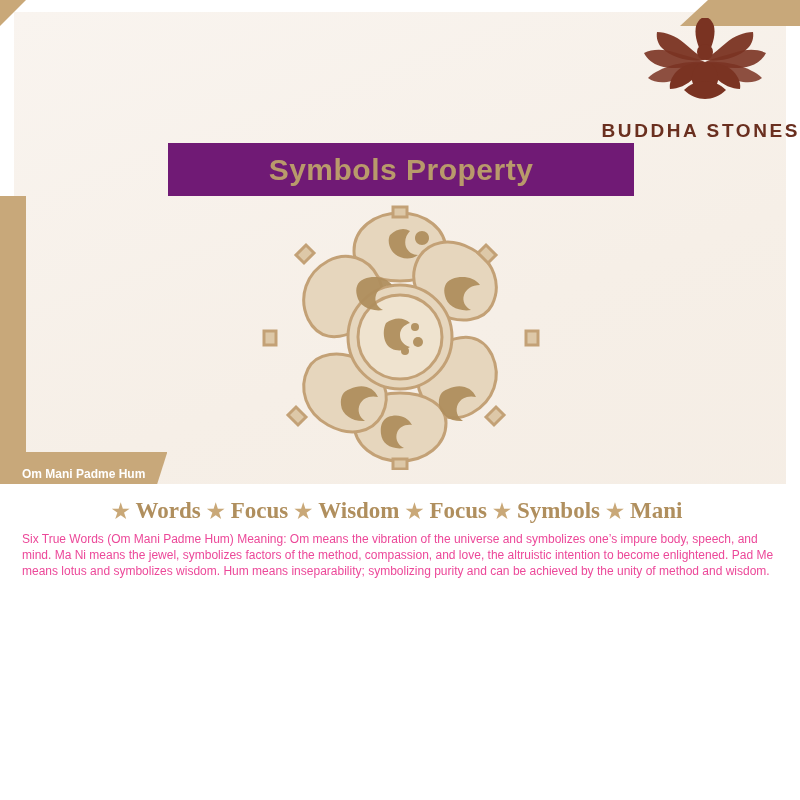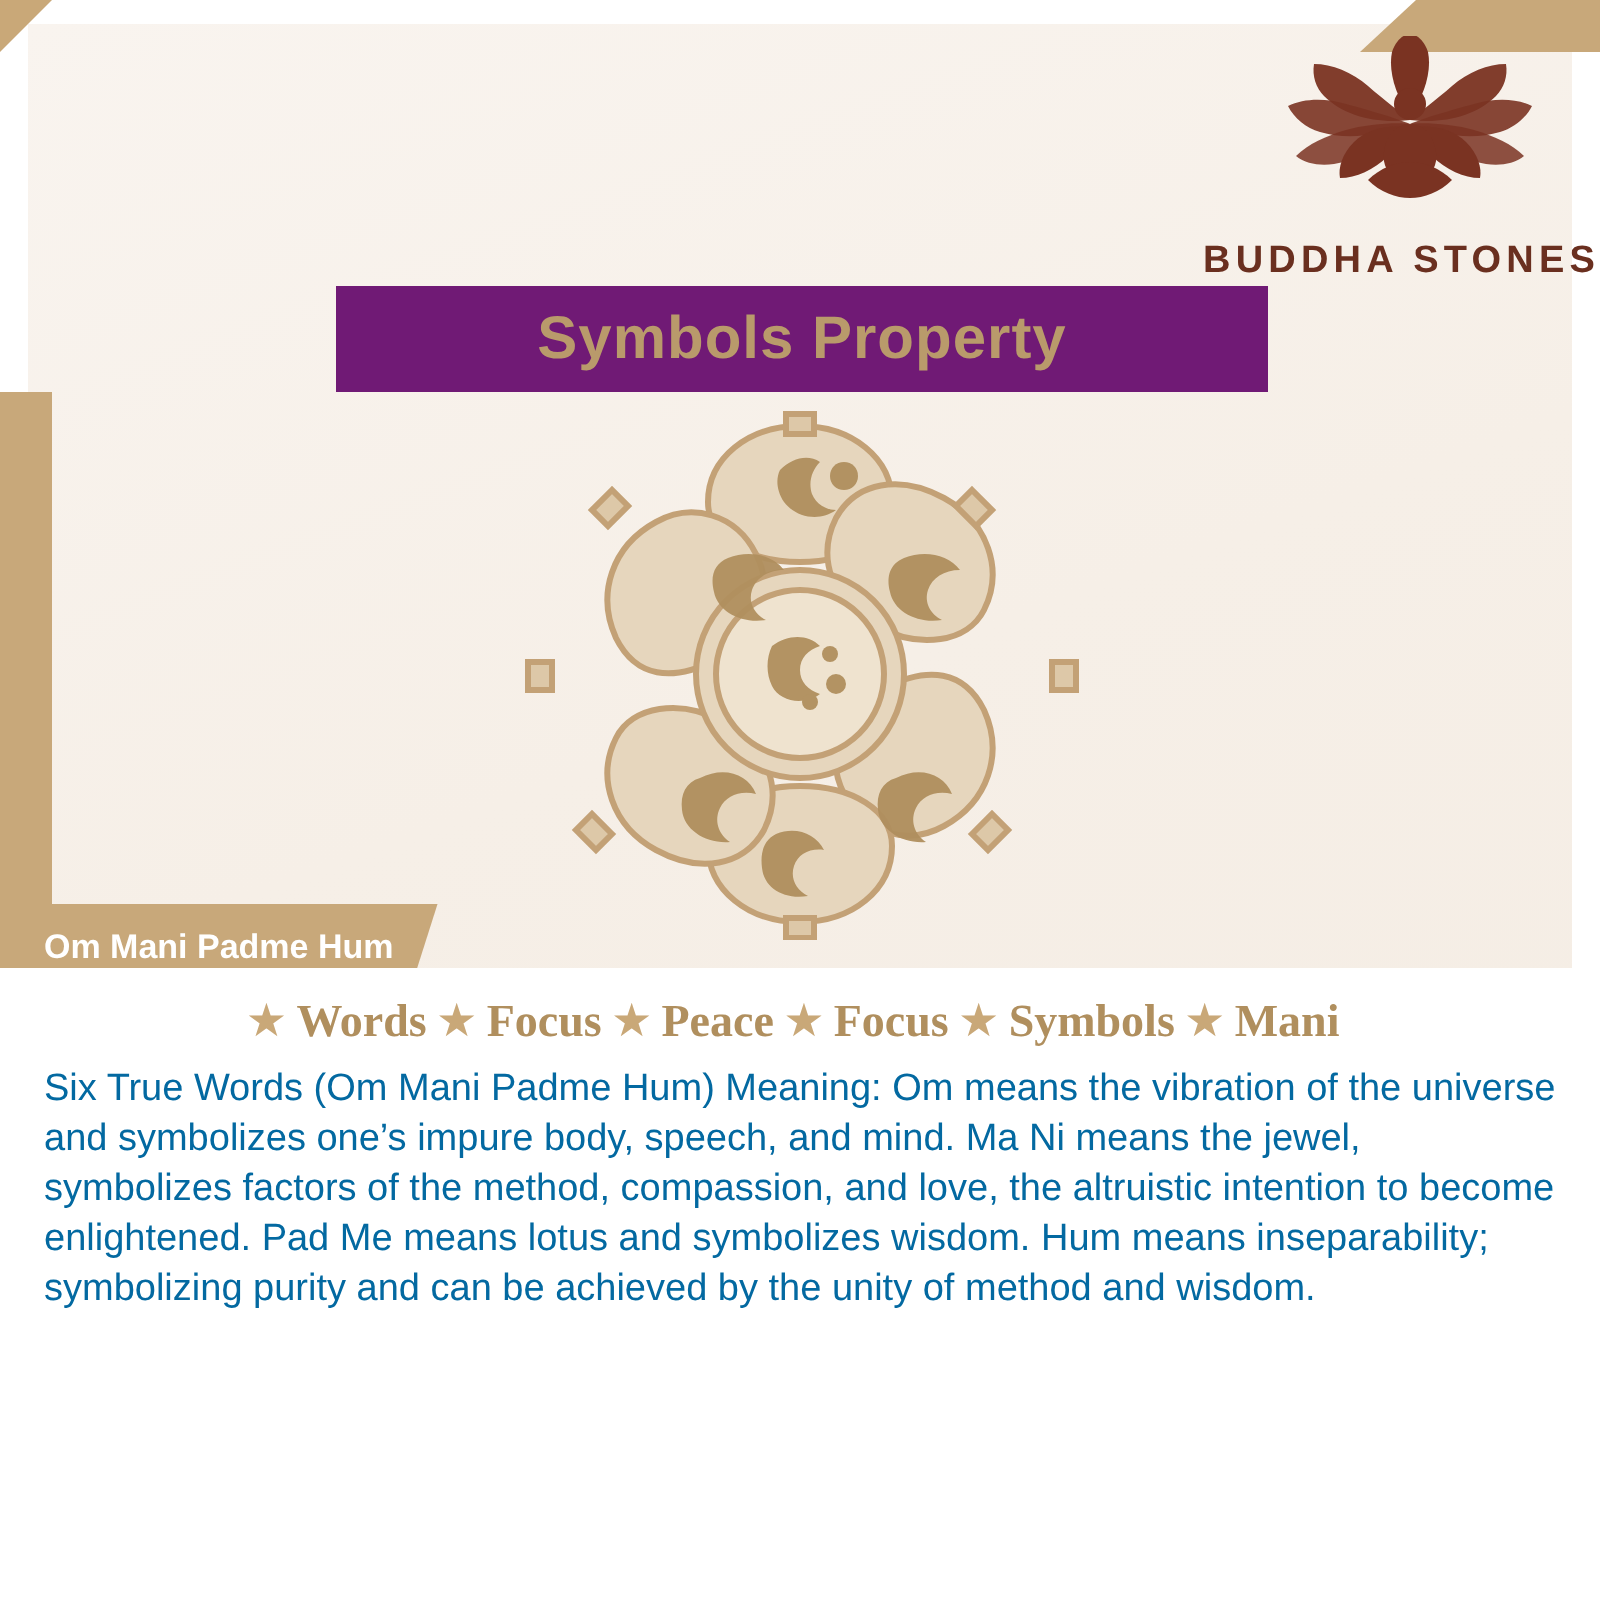--- a/index.html
+++ b/index.html
@@ -115,21 +115,21 @@
   .mandala { width: 300px; height: 265px; display: block; }
 
   
   .ribbon {
     position: absolute;
     left: 0;
     top: 452px;
     height: 44px;
     background: #c8a87a;
     color: #ffffff;
-    font-size: 17px;
+    font-size: 12px;
     font-weight: bold;
     display: flex;
     align-items: center;
     padding: 0 22px 0 22px;
     clip-path: polygon(0 0, 100% 0, calc(100% - 14px) 100%, 0 100%);
   }
 
   
   .desc-panel {
     position: absolute;
@@ -151,23 +151,23 @@
     font-family: "Liberation Serif", serif;
   }
   .kw { padding: 0 6px; }
   .star {
     color: #c9a878;
     font-size: 20px;
     line-height: 1;
   }
   .body-text {
     padding: 8px 22px 0 22px;
-    font-size: 19px;
+    font-size: 12px;
     line-height: 1.32;
-    color: #0369a1;
+    color: #ec4899;
     font-family: "Liberation Sans", sans-serif;
   }
   .body-text p { margin: 0 0 0 0; }
   .body-text p + p { margin-top: 2px; }
 </style>
 </head>
 <body>
 
 <div class="page">
 
@@ -256,21 +256,21 @@
     <span>Om Mani Padme Hum</span>
   </div>
 
   <div class="desc-panel">
     <div class="keywords">
       <span class="star">★</span>
       <span class="kw">Words</span>
       <span class="star">★</span>
       <span class="kw">Focus</span>
       <span class="star">★</span>
-      <span class="kw">Peace</span>
+      <span class="kw">Wisdom</span>
       <span class="star">★</span>
       <span class="kw">Focus</span>
       <span class="star">★</span>
       <span class="kw">Symbols</span>
       <span class="star">★</span>
       <span class="kw">Mani</span>
     </div>
     <div class="body-text">
       <p>Six True Words (Om Mani Padme Hum) Meaning: Om means the vibration of the universe and symbolizes one’s impure body, speech, and mind. Ma Ni means the jewel, symbolizes factors of the method, compassion, and love, the altruistic intention to become enlightened. Pad Me means lotus and symbolizes wisdom. Hum means inseparability; symbolizing purity and can be achieved by the unity of method and wisdom.</p>
     </div>

